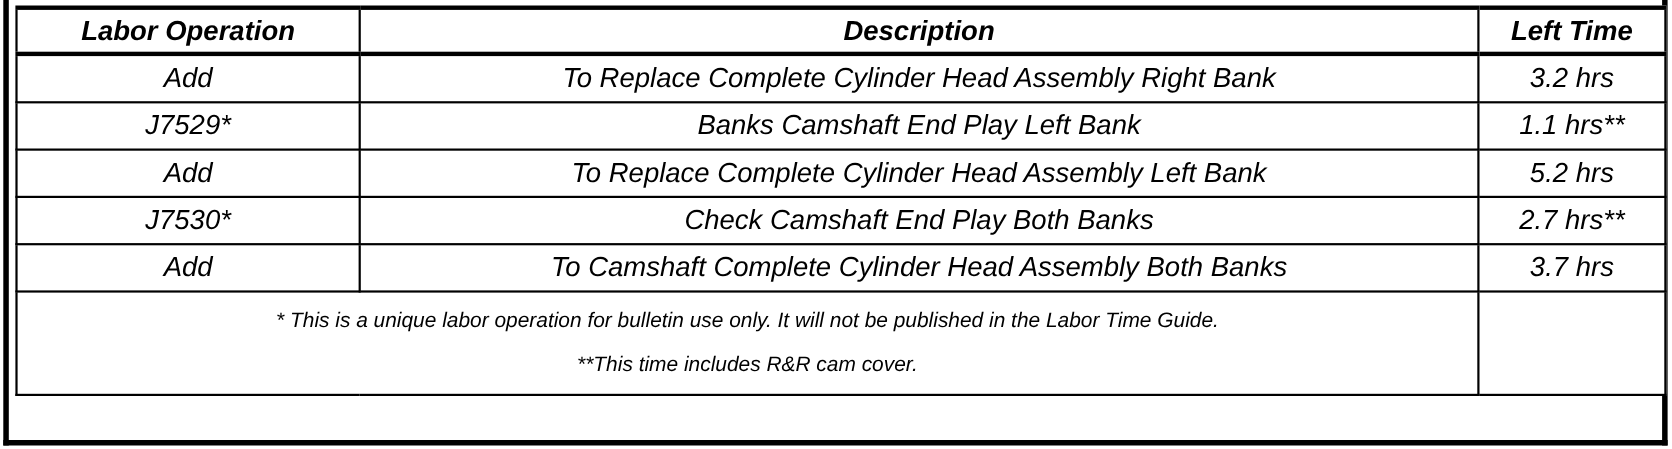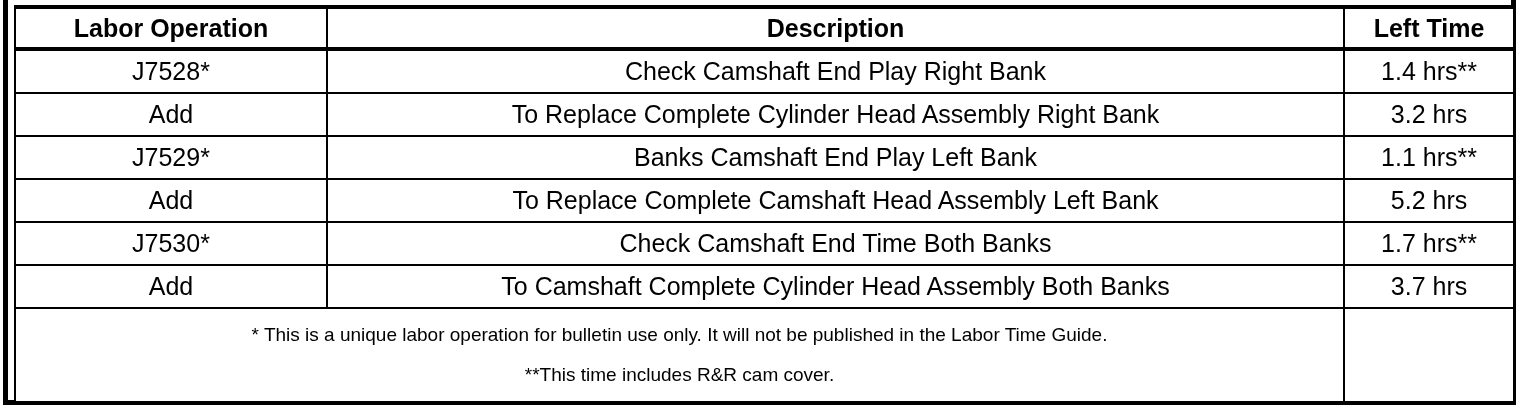--- a/index.html
+++ b/index.html
@@ -42,20 +42,21 @@
   .labor-table th {
     border: 2px solid #000;
     padding: 0;
     margin: 0;
     text-align: center;
     vertical-align: middle;
     font-weight: normal;
     font-size: 25px;
     line-height: 1;
     white-space: nowrap;
+    font-style: italic;
   }
 
   
   .col-op   { width: 312px; }
   .col-desc { width: 1017px; }
   .col-time { width: 170px; }
 
   
   .header-row th {
     height: 38px;
@@ -113,48 +114,43 @@
 
     <thead>
       <tr class="header-row">
         <th>Labor Operation</th>
         <th>Description</th>
         <th>Left Time</th>
       </tr>
     </thead>
 
     <tbody>
-      <tr class="data-row">
-        <td>J7528*</td>
-        <td>Check Camshaft End Play Right Bank</td>
-        <td class="time-strong">1.4 hrs**</td>
-      </tr>
 
       <tr class="data-row thin-top">
         <td>Add</td>
         <td>To Replace Complete Cylinder Head Assembly Right Bank</td>
         <td>3.2 hrs</td>
       </tr>
 
       <tr class="data-row">
         <td>J7529*</td>
         <td>Banks Camshaft End Play Left Bank</td>
         <td class="time-strong">1.1 hrs**</td>
       </tr>
 
       <tr class="data-row thin-top">
         <td>Add</td>
-        <td>To Replace Complete Camshaft Head Assembly Left Bank</td>
+        <td>To Replace Complete Cylinder Head Assembly Left Bank</td>
         <td>5.2 hrs</td>
       </tr>
 
       <tr class="data-row">
         <td>J7530*</td>
-        <td>Check Camshaft End Time Both Banks</td>
-        <td class="time-strong">1.7 hrs**</td>
+        <td>Check Camshaft End Play Both Banks</td>
+        <td class="time-strong">2.7 hrs**</td>
       </tr>
 
       <tr class="data-row thin-top">
         <td>Add</td>
         <td>To Camshaft Complete Cylinder Head Assembly Both Banks</td>
         <td>3.7 hrs</td>
       </tr>
 
       <tr>
         <td class="footnote-cell" colspan="2">

